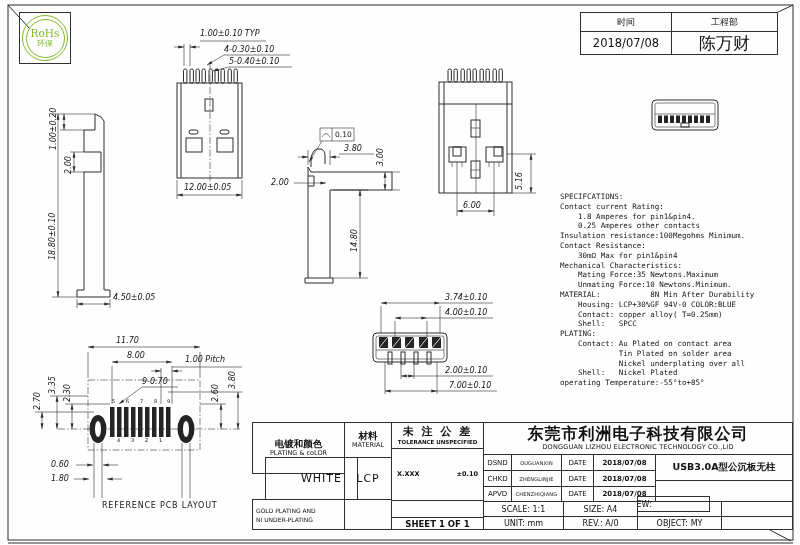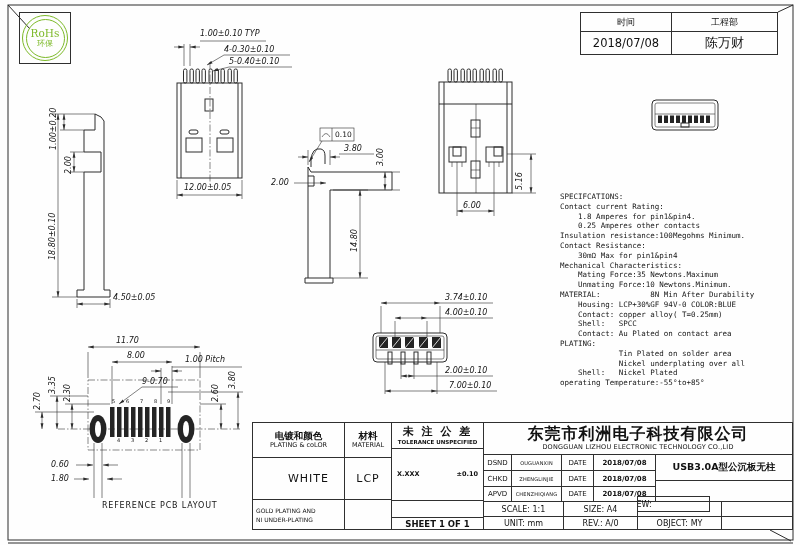--- a/index.html
+++ b/index.html
@@ -296,21 +296,21 @@
         <div class="rohs-t1">RoHs</div>
         <div class="rohs-t2">环保</div>
       </div>
     </div>
   </div>
 
   <div class="trt">
     <div class="cell" style="left:0;top:0;width:92px;height:20px;font-size:9px;">时间</div>
     <div class="cell" style="left:91px;top:0;width:107px;height:20px;font-size:9px;">工程部</div>
     <div class="cell" style="left:0;top:19px;width:92px;height:24px;font-size:11.5px;">2018/07/08</div>
-    <div class="cell" style="left:91px;top:19px;width:107px;height:24px;font-size:13px;">陈万财</div>
+    <div class="cell" style="left:91px;top:19px;width:107px;height:24px;font-size:17px;">陈万财</div>
   </div>
 
   <div class="lbl" style="left:200px;top:30px;">1.00±0.10 TYP</div>
   <div class="lbl" style="left:224px;top:46px;">4-0.30±0.10</div>
   <div class="lbl" style="left:229px;top:58px;">5-0.40±0.10</div>
   <div class="lbl" style="left:184px;top:184px;">12.00±0.05</div>
   <div class="lbl v" style="left:50px;top:150px;">1.00±0.20</div>
   <div class="lbl v" style="left:65px;top:174px;">2.00</div>
   <div class="lbl v" style="left:49px;top:260px;">18.80±0.10</div>
   <div class="lbl" style="left:113px;top:294px;">4.50±0.05</div>
@@ -356,35 +356,35 @@
     <div class="specline">Insulation resistance:100Megohms Minimum.</div>
     <div class="specline">Contact Resistance:</div>
     <div class="specline">    30mΩ Max for pin1&amp;pin4</div>
     <div class="specline">Mechanical Characteristics:</div>
     <div class="specline">    Mating Force:35 Newtons.Maximum</div>
     <div class="specline">    Unmating Force:10 Newtons.Minimum.</div>
     <div class="specline">MATERIAL:           8N Min After Durability</div>
     <div class="specline">    Housing: LCP+30%GF 94V-0 COLOR:BLUE</div>
     <div class="specline">    Contact: copper alloy( T=0.25mm)</div>
     <div class="specline">    Shell:   SPCC</div>
+    <div class="specline">PLATING:</div>
     <div class="specline">    Contact: Au Plated on contact area</div>
-    <div class="specline">PLATING:</div>
     <div class="specline">             Tin Plated on solder area</div>
     <div class="specline">             Nickel underplating over all</div>
     <div class="specline">    Shell:   Nickel Plated</div>
     <div class="specline">operating Temperature:-55°to+85°</div>
   </div>
 
   <div class="tb">
 
-    <div class="cell col" style="left:0;top:0;width:93px;height:36px;">
+    <div class="cell col" style="left:0;top:0;width:93px;height:52px;">
       <div class="cn">电镀和颜色</div>
       <div class="en">PLATING &amp; coLOR</div>
     </div>
-    <div class="cell big" style="left:0;top:35px;width:93px;height:43px;padding-left:20px;">WHITE</div>
+    <div class="cell big" style="left:13px;top:35px;width:93px;height:43px;padding-left:20px;">WHITE</div>
     <div class="cell" style="left:0;top:77px;width:93px;height:31px;justify-content:flex-start;padding-left:3px;">
       <div class="note">
         <div>GOLD PLATING AND</div>
         <div>NI UNDER-PLATING</div>
       </div>
     </div>
 
     <div class="cell col" style="left:92px;top:0;width:48px;height:36px;">
       <div class="cn">材料</div>
       <div class="en">MATERIAL</div>

